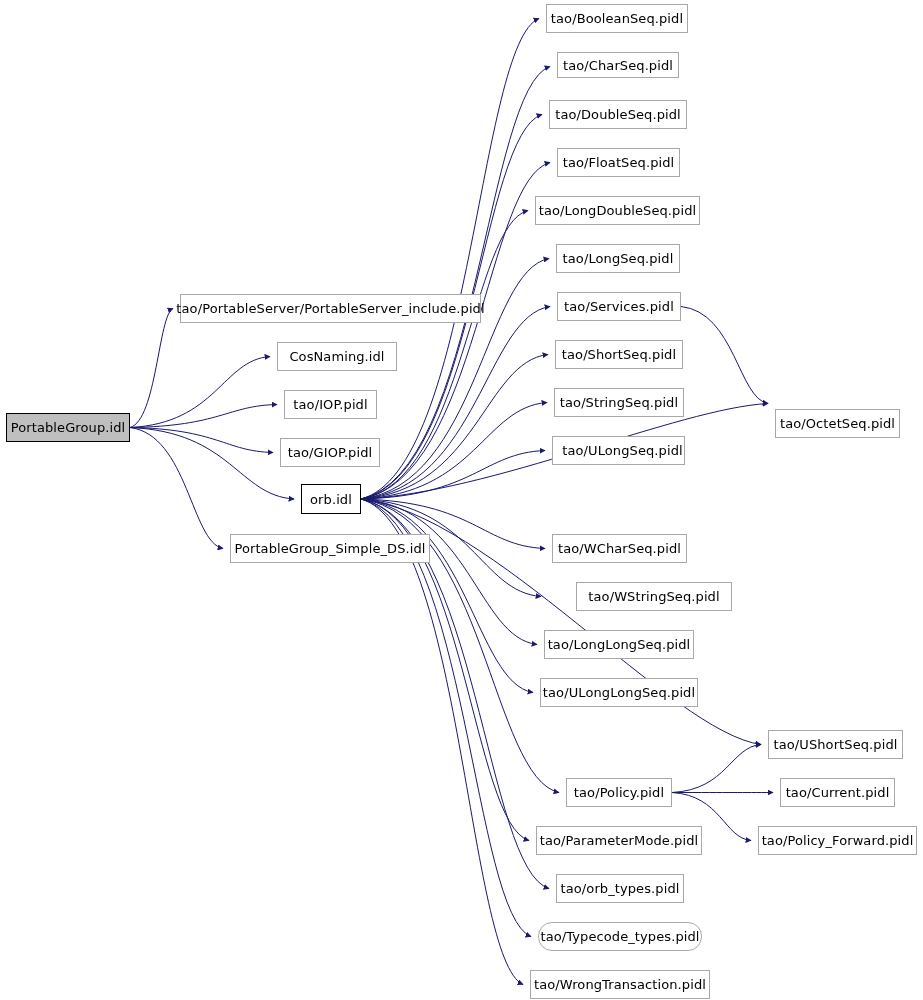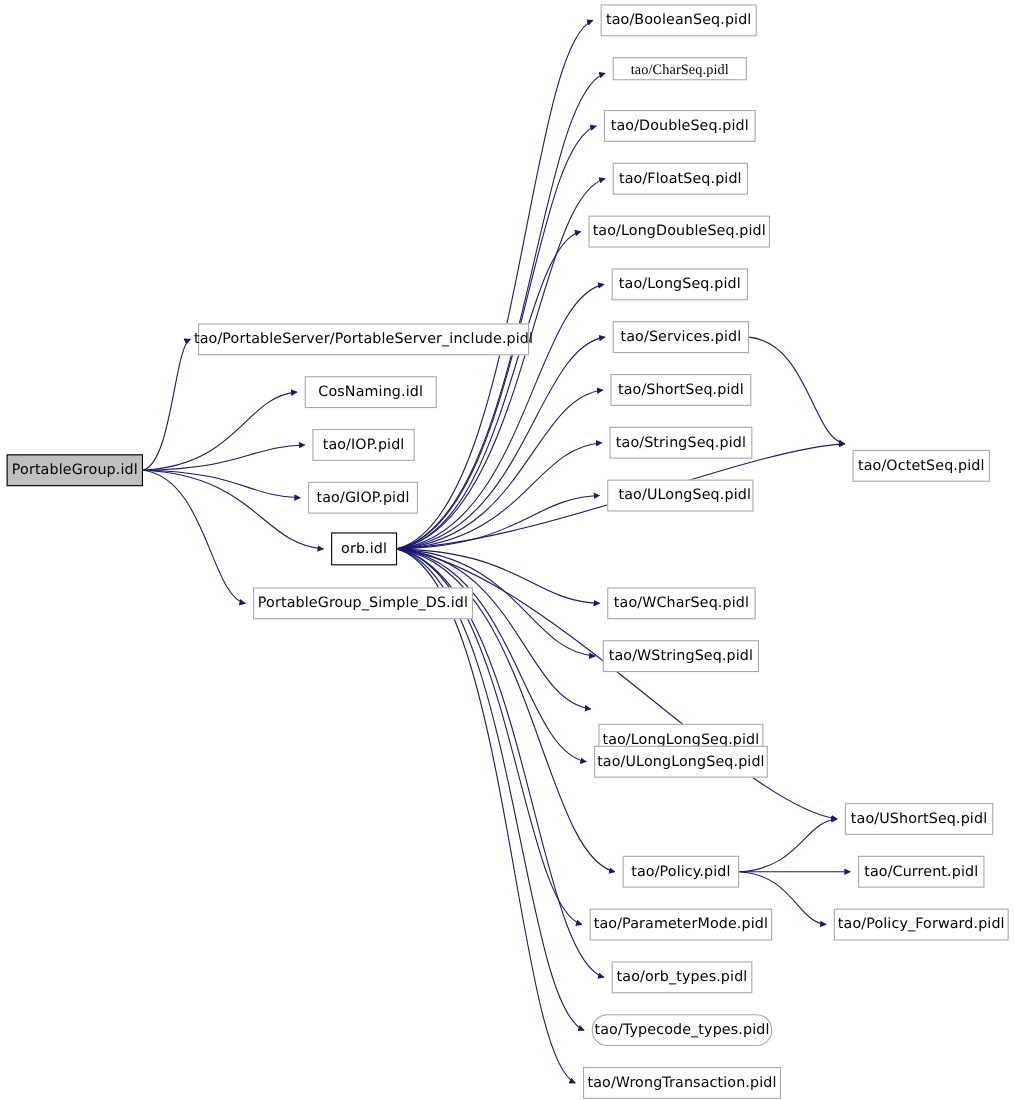--- a/index.html
+++ b/index.html
@@ -113,21 +113,21 @@
       </div>
       <div class="node dark" style="left: 301px; top: 484px; width: 60px; height: 30px;">
         <span class="label">orb.idl</span>
       </div>
       <div class="node " style="left: 230px; top: 534px; width: 200px; height: 29px;">
         <span class="label">PortableGroup_Simple_DS.idl</span>
       </div>
       <div class="node " style="left: 546px; top: 4px; width: 142px; height: 29px;">
         <span class="label">tao/BooleanSeq.pidl</span>
       </div>
-      <div class="node " style="left: 557px; top: 52px; width: 122px; height: 21px; font-family: Liberation Serif, serif;">
+      <div class="node " style="left: 557px; top: 52px; width: 122px; height: 26px;">
         <span class="label">tao/CharSeq.pidl</span>
       </div>
       <div class="node " style="left: 549px; top: 100px; width: 138px; height: 29px;">
         <span class="label">tao/DoubleSeq.pidl</span>
       </div>
       <div class="node " style="left: 557px; top: 148px; width: 123px; height: 29px;">
         <span class="label">tao/FloatSeq.pidl</span>
       </div>
       <div class="node " style="left: 535px; top: 196px; width: 165px; height: 29px;">
         <span class="label">tao/LongDoubleSeq.pidl</span>
@@ -143,24 +143,24 @@
       </div>
       <div class="node " style="left: 554px; top: 388px; width: 130px; height: 29px;">
         <span class="label">tao/StringSeq.pidl</span>
       </div>
       <div class="node " style="left: 552px; top: 436px; width: 133px; height: 29px; padding-left: 8px;">
         <span class="label">tao/ULongSeq.pidl</span>
       </div>
       <div class="node " style="left: 552px; top: 534px; width: 135px; height: 29px;">
         <span class="label">tao/WCharSeq.pidl</span>
       </div>
-      <div class="node " style="left: 548px; top: 582px; width: 142px; height: 29px;">
+      <div class="node " style="left: 576px; top: 582px; width: 156px; height: 29px;">
         <span class="label">tao/WStringSeq.pidl</span>
       </div>
-      <div class="node " style="left: 544px; top: 630px; width: 150px; height: 29px; margin-top: 28px;">
+      <div class="node " style="left: 544px; top: 630px; width: 150px; height: 29px;">
         <span class="label">tao/LongLongSeq.pidl</span>
       </div>
       <div class="node " style="left: 540px; top: 678px; width: 158px; height: 29px;">
         <span class="label">tao/ULongLongSeq.pidl</span>
       </div>
       <div class="node " style="left: 566px; top: 778px; width: 106px; height: 29px;">
         <span class="label">tao/Policy.pidl</span>
       </div>
       <div class="node " style="left: 536px; top: 826px; width: 166px; height: 29px;">
         <span class="label">tao/ParameterMode.pidl</span>

